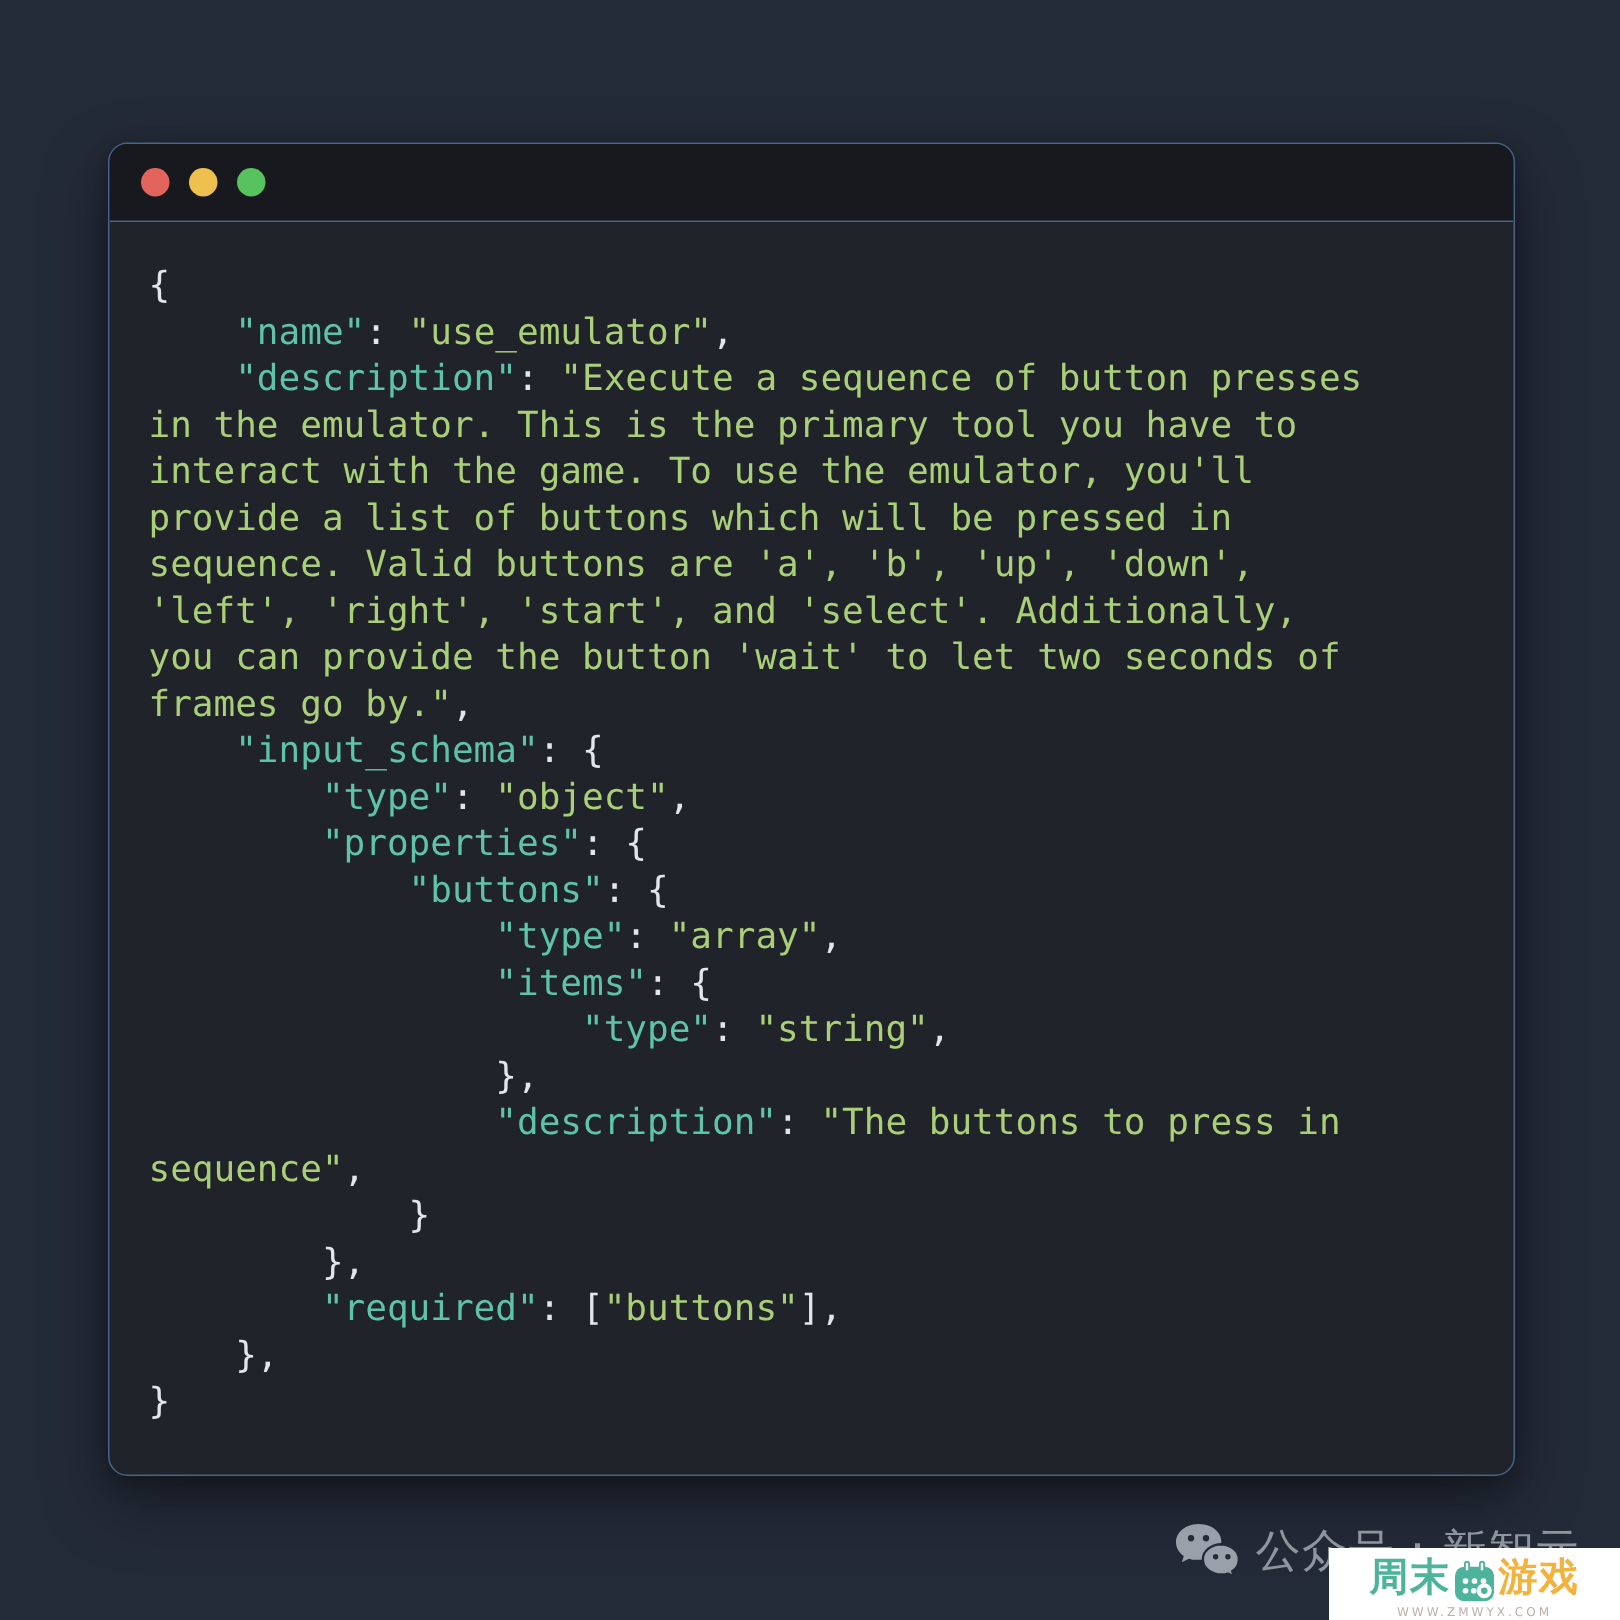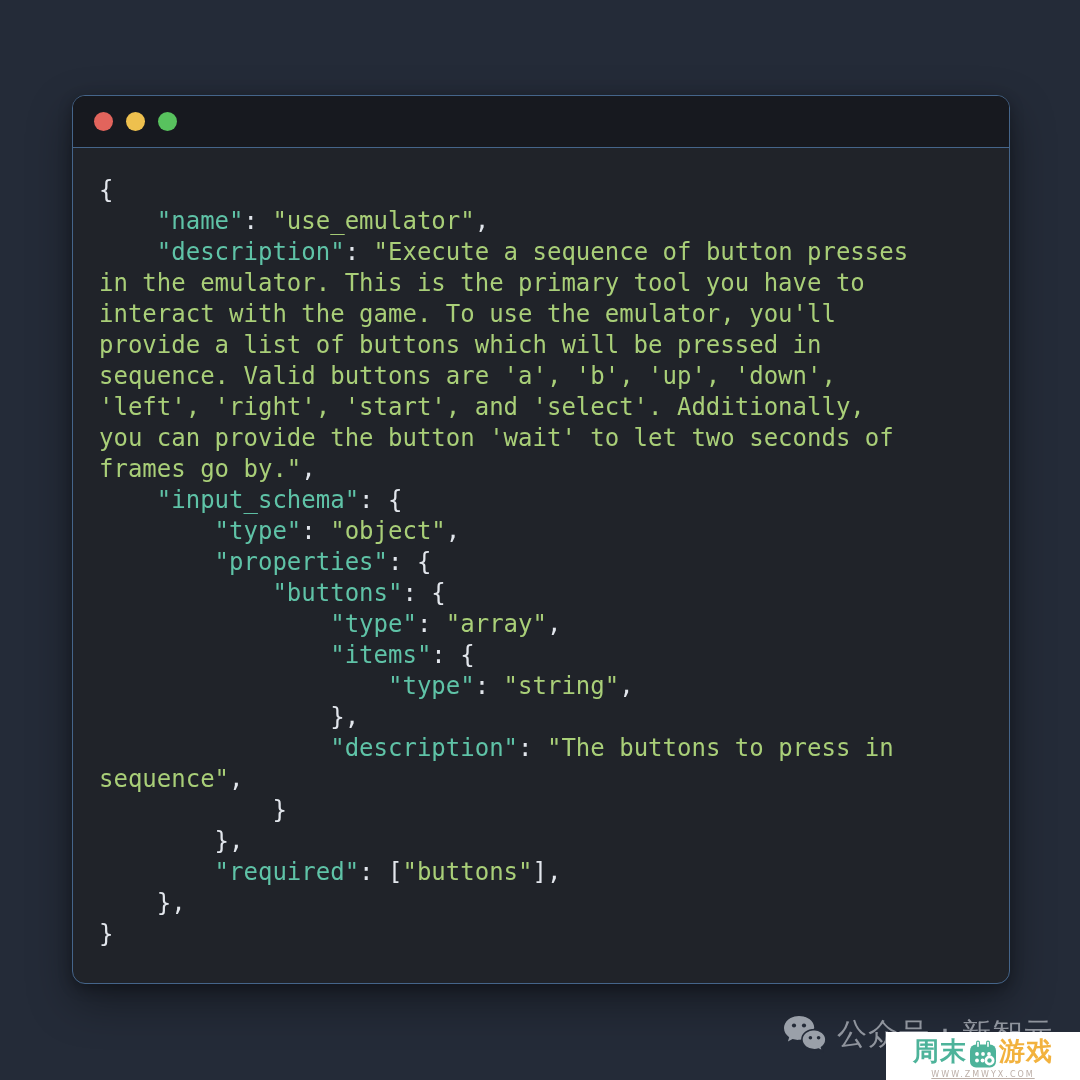--- a/index.html
+++ b/index.html
@@ -91,21 +91,20 @@
   .wm-text{font-size:26px;font-weight:bold;letter-spacing:1px;}
   .wm-left{color:var(--wm-teal);}
   .wm-right{color:var(--wm-orange);}
   .calendar-icon{width:30px;height:30px;margin:0 1px;flex:0 0 auto;}
   .wm-url{
     font-size:8px;
     letter-spacing:2px;
     color:#bcafa8;
     margin-top:1px;
     line-height:9px;
-    text-decoration:underline;
   }
 </style>
 </head>
 <body>
 
 <div class="stage">
 
   <div class="window">
     <div class="titlebar">
       <div class="dot dot-red"></div>

